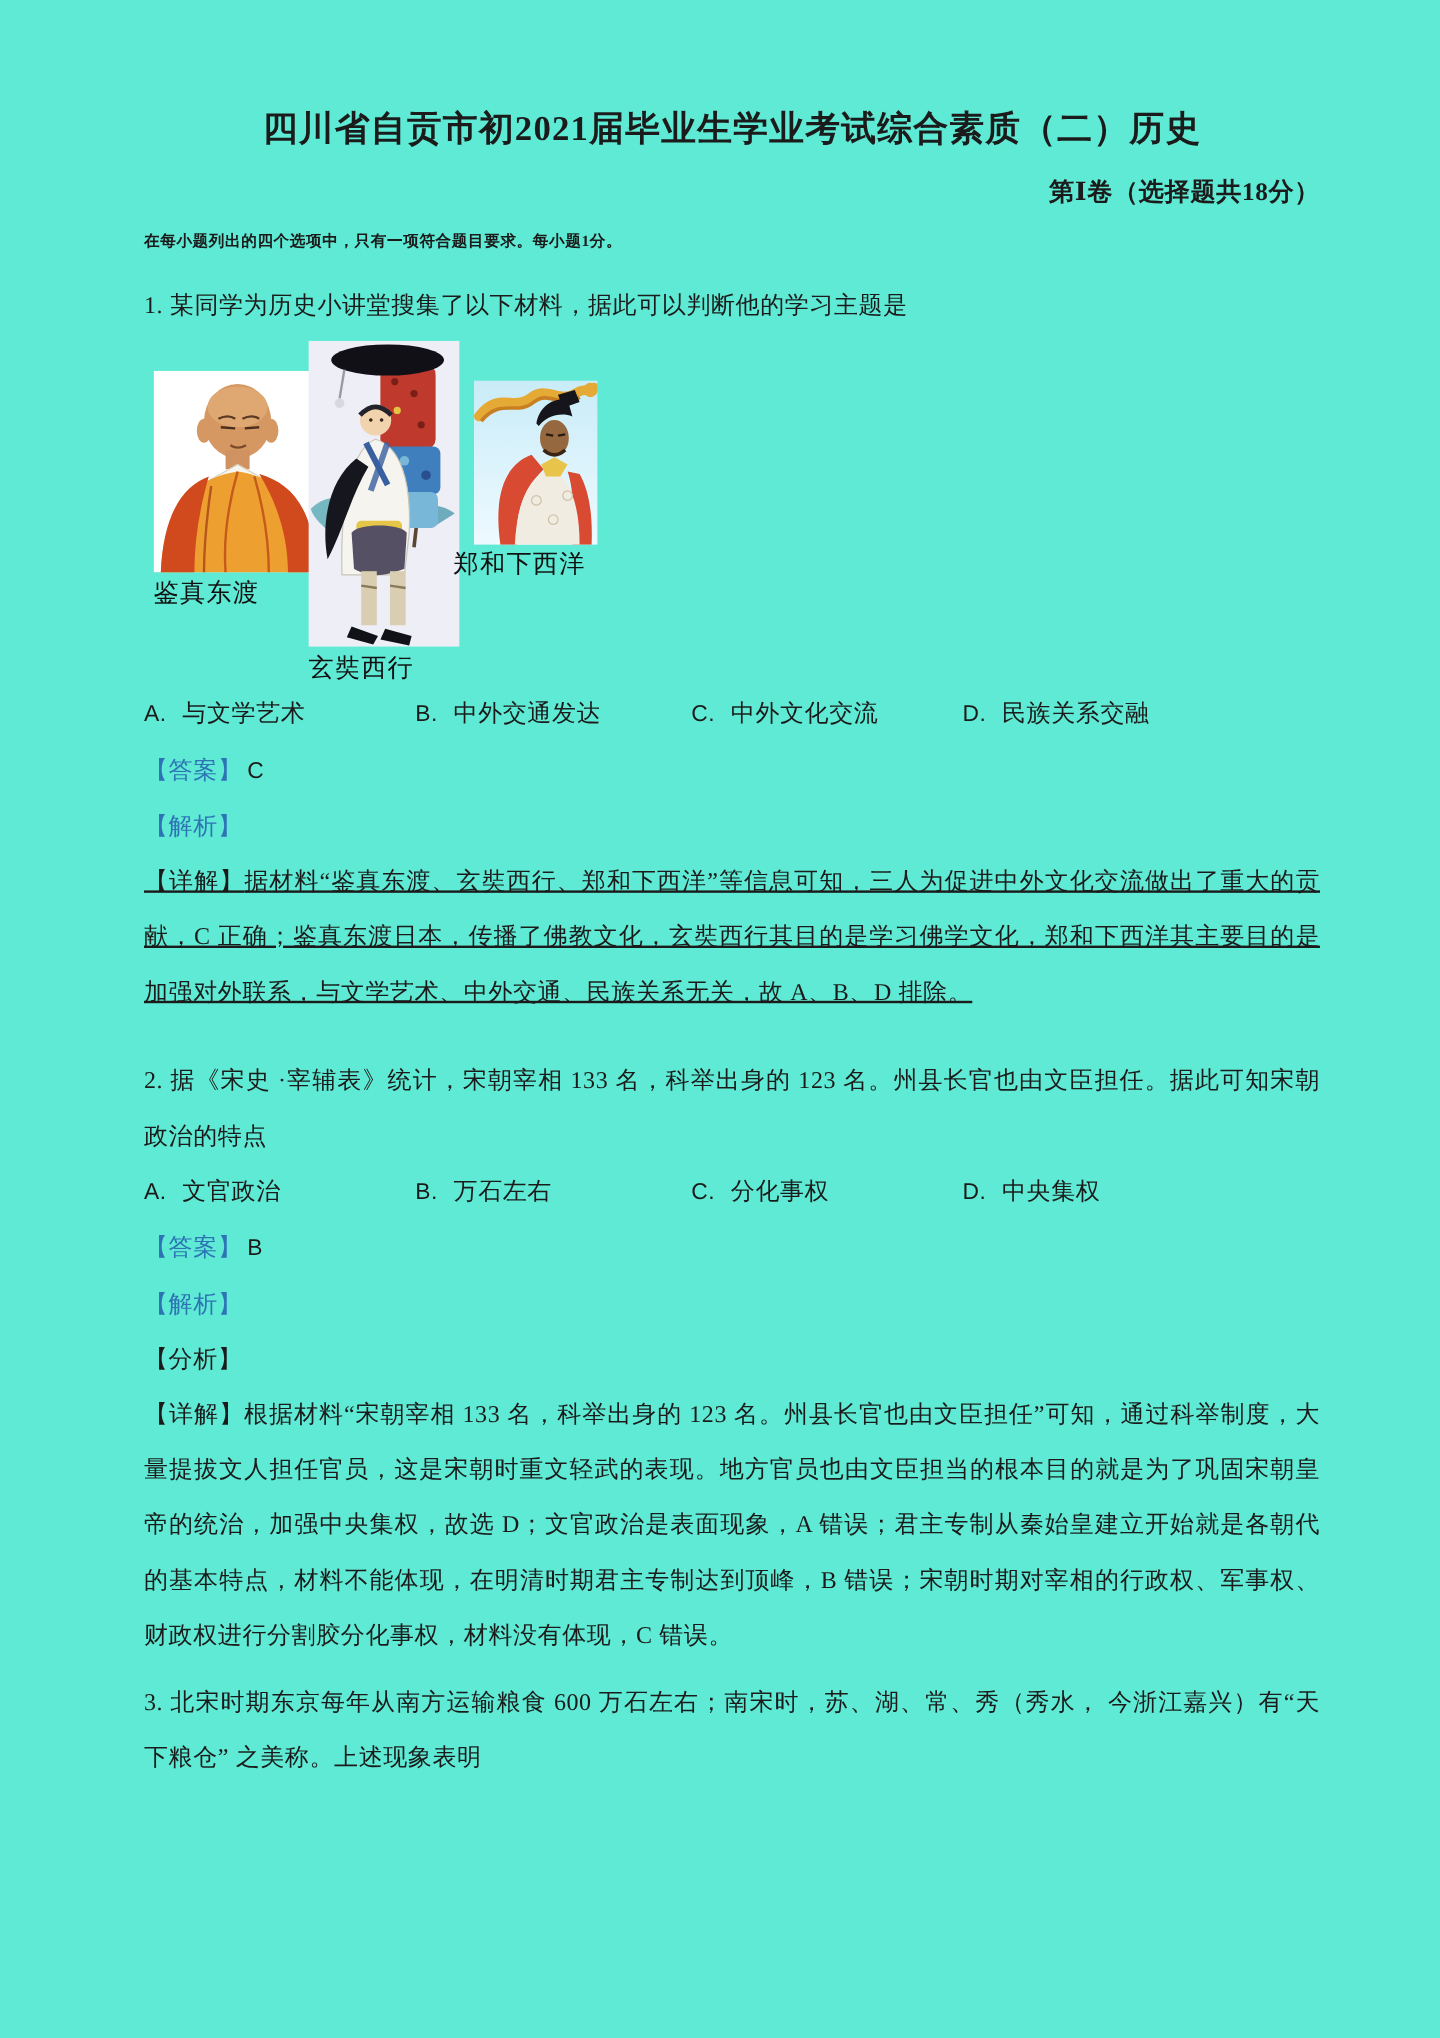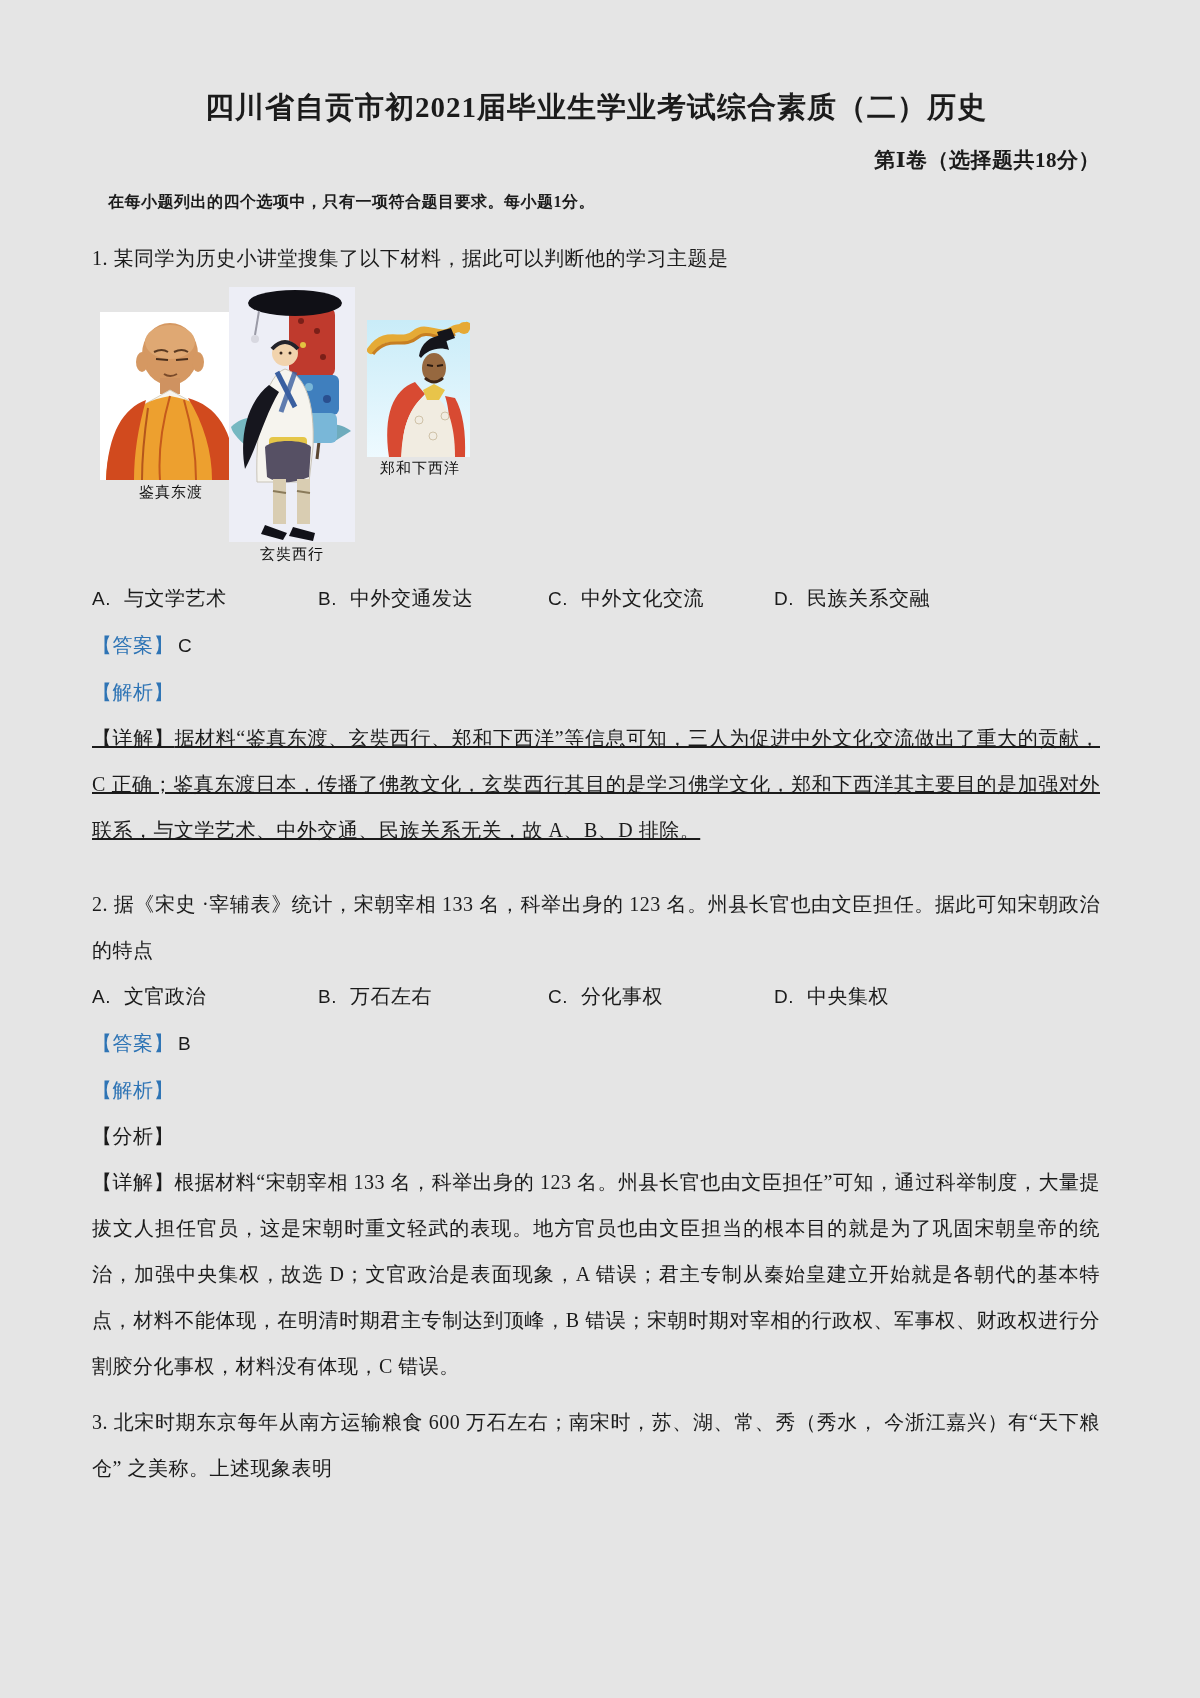--- a/index.html
+++ b/index.html
@@ -1,38 +1,38 @@
 <!DOCTYPE html>
 <html><head>
 <meta charset="utf-8">
 <style>
   html,body{margin:0;padding:0;background:#ffffff;}
   .doc{
-    width:1200px;height:1698px;background:#e5e5e5;box-sizing:border-box;
-    padding:88px 100px 0 92px;
+    width:1200px;height:1698px;background:#5eead4;box-sizing:border-box;
+    padding:88px 100px 0 120px;
     font-family:"Liberation Serif","DejaVu Serif",serif;
     color:#1b1b1b;font-size:20px;letter-spacing:0.5px;
   }
   h1.title{font-size:29px;font-weight:bold;text-align:center;margin:0 0 18px 0;letter-spacing:1px;}
   h2.subtitle{font-size:21px;font-weight:bold;text-align:right;margin:0 0 18px 0;}
-  p.instruction{font-size:16px;font-weight:bold;margin:0 0 22px 16px;}
+  p.instruction{font-size:13px;font-weight:bold;margin:0 0 22px 0;}
   p{margin:0;}
   .stem{line-height:46px;text-align:justify;}
   .detail{line-height:46px;text-align:justify;}
   .q1-detail{margin-bottom:28px;text-decoration:underline;}
   .q2-detail{margin-bottom:10px;}
   .opts{display:grid;grid-template-columns:226px 230px 226px auto;line-height:46px;}
   .opt-key{display:inline-block;margin-right:13px;font-family:"Liberation Sans","DejaVu Sans",sans-serif;font-size:19px;}
   .line{line-height:46px;}
   .blue{color:#2e74b5;}
   .ans-val{font-family:"Liberation Sans","DejaVu Sans",sans-serif;font-size:19px;margin-left:4px;}
   .figure-area{position:relative;height:278px;margin:6px 0 10px 0;}
   .fig{position:absolute;}
   .fig svg{display:block;}
-  .fig-caption{position:absolute;font-size:15px;text-align:center;color:#111;letter-spacing:1px;}
+  .fig-caption{position:absolute;font-size:21px;color:#111;letter-spacing:1px;}
 </style>
 </head>
 <body>
 
 <div class="doc">
 
   <h1 class="title">四川省自贡市初2021届毕业生学业考试综合素质（二）历史</h1>
   <h2 class="subtitle">第Ⅰ卷（选择题共18分）</h2>
   <p class="instruction">在每小题列出的四个选项中，只有一项符合题目要求。每小题1分。</p>
 

